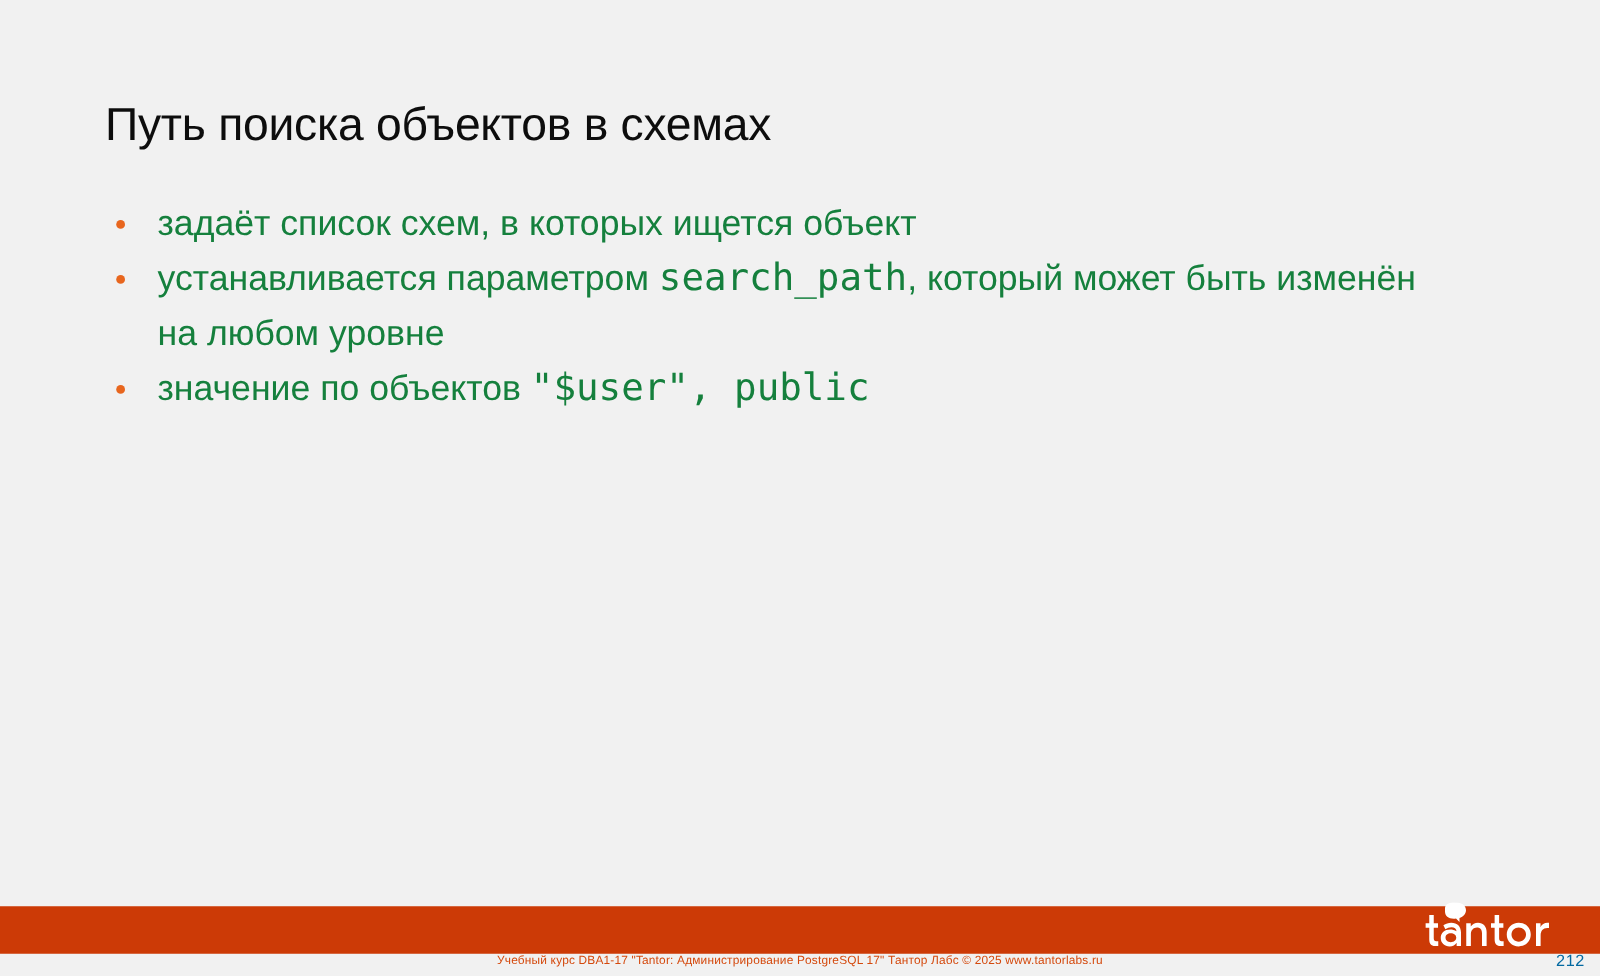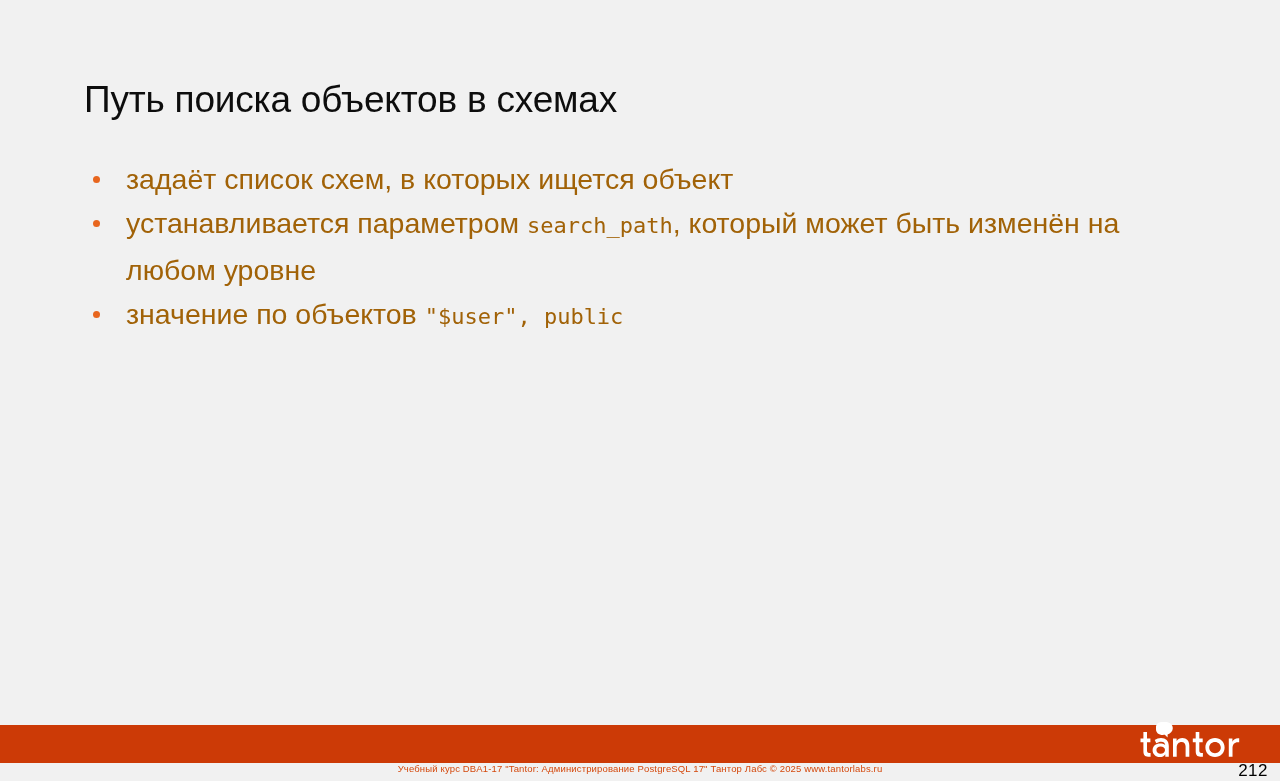--- a/index.html
+++ b/index.html
@@ -44,36 +44,36 @@
     width: 1080px;
     list-style: none;
     margin: 0;
     padding: 0;
   }
   .bullet-item {
     position: relative;
     padding-left: 42px;
     font-size: 28.5px;
     line-height: 44px;
-    color: #a16207;
+    color: #15803d;
     margin: 0 0 0 0;
     font-weight: normal;
   }
   .bullet-marker {
     position: absolute;
     left: 9px;
     top: 19px;
     width: 7px;
     height: 7px;
     border-radius: 50%;
     background: #e8661e;
   }
   .mono {
     font-family: "DejaVu Sans Mono", "Liberation Mono", monospace;
-    font-size: 22px;
+    font-size: 30px;
     letter-spacing: 0px;
   }
 
   
   .footer-bar {
     position: absolute;
     left: 0;
     top: 725px;
     width: 1280px;
     height: 38px;
@@ -87,22 +87,22 @@
     text-align: center;
     font-size: 9.5px;
     color: #d4490d;
     letter-spacing: 0.15px;
     white-space: nowrap;
   }
   .page-number {
     position: absolute;
     right: 12px;
     top: 761px;
-    font-size: 17px;
-    color: #000000;
+    font-size: 13px;
+    color: #0369a1;
     letter-spacing: 0.5px;
   }
 
   
   .logo {
     position: absolute;
     left: 1139px;
     top: 722px;
     width: 126px;
     height: 42px;

